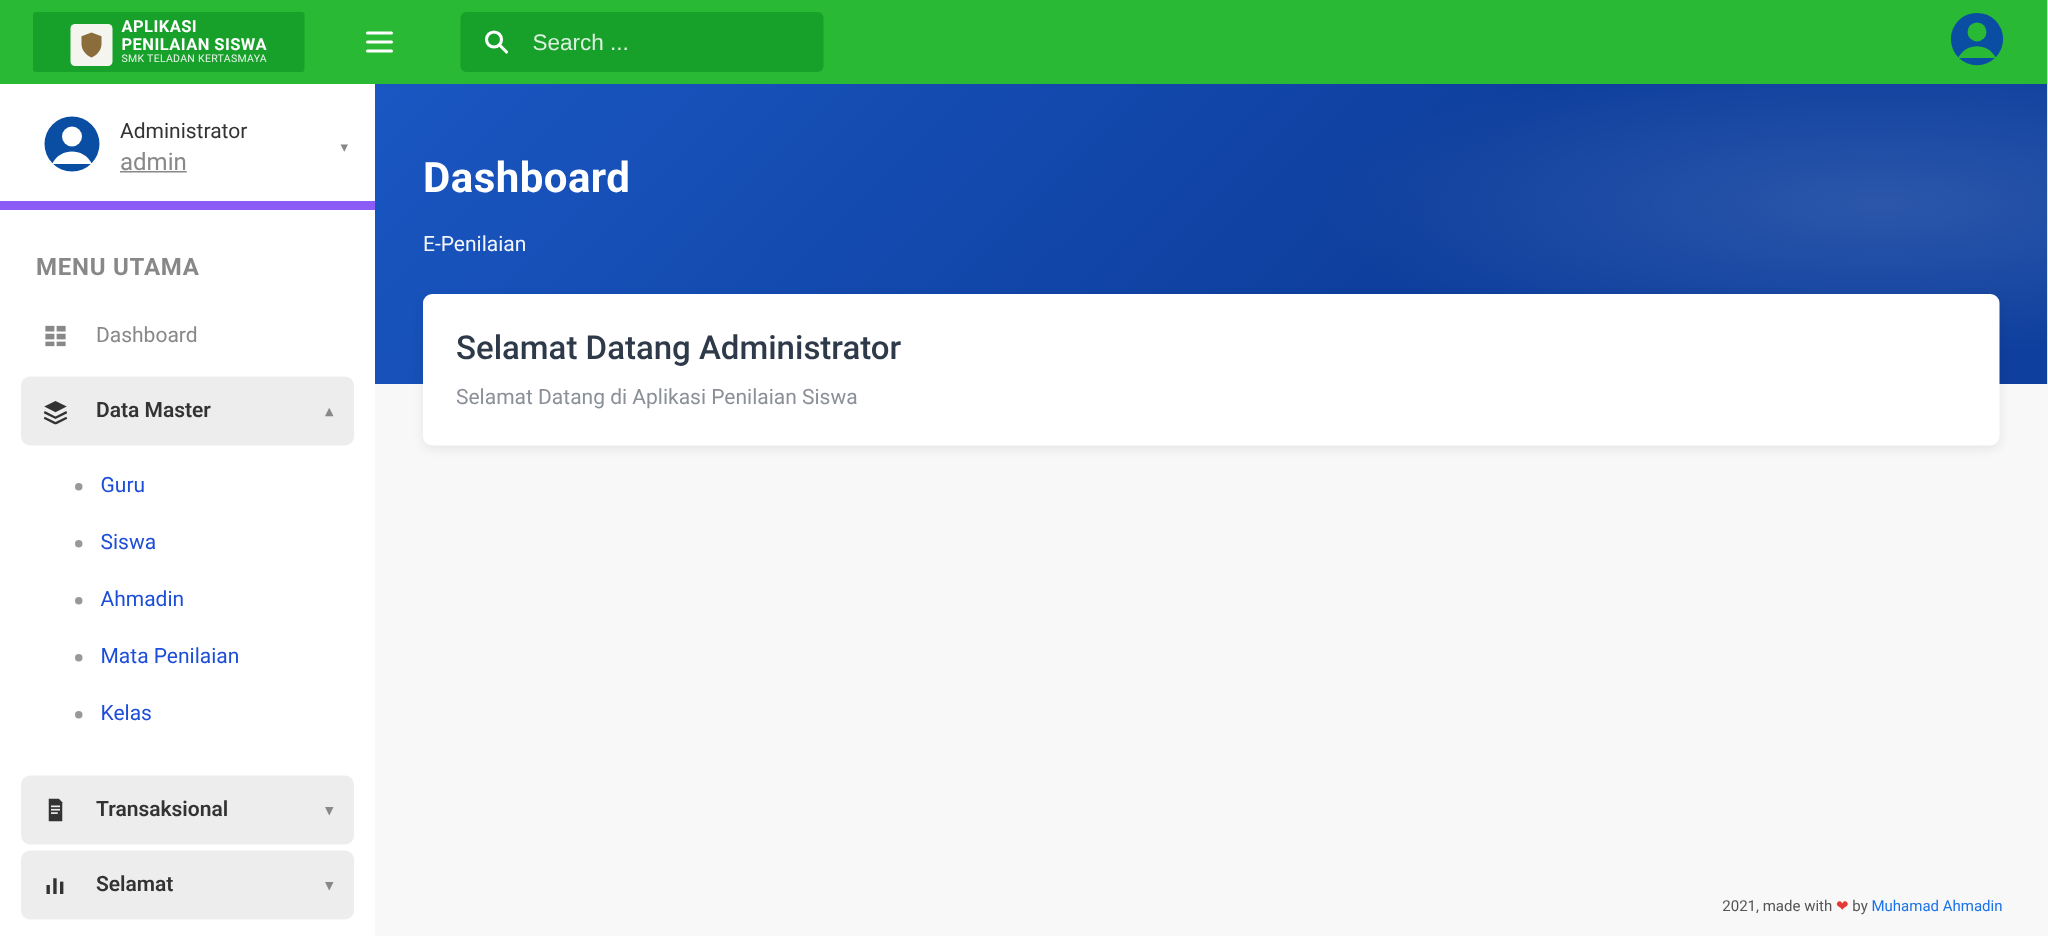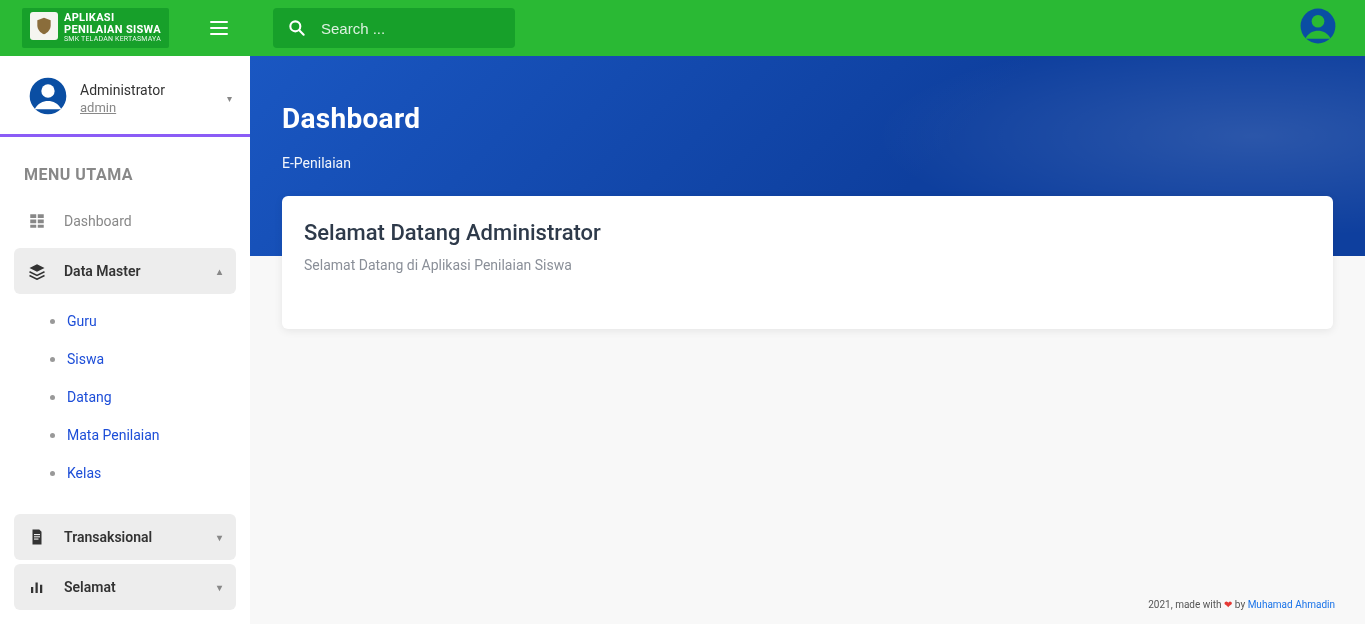--- a/index.html
+++ b/index.html
@@ -21,23 +21,23 @@
       height: 56px;
       background: #2ab934;
       display: flex;
       align-items: center;
       z-index: 100;
     }
     
     .logo-box {
       background: #17a02a;
       margin-left: 22px;
-      padding: 4px 8px;
-      display: flex;
-      align-items: flex-start;
+      padding: 4px 25px;
+      display: flex;
+      align-items: flex-end;
       gap: 6px;
       border-radius: 2px;
     }
     
     .logo-badge {
       width: 28px;
       height: 28px;
       background: #f5f5f0;
       border-radius: 3px;
       display: flex;
@@ -104,28 +104,28 @@
       background: #fff;
       overflow-y: auto;
       padding-top: 14px;
     }
     
     .user-row {
       display: flex;
       align-items: center;
       padding: 6px 18px 14px 28px;
       gap: 12px;
-      border-bottom: 3px solid #8b5cf6;
+      border-bottom: 6px solid #8b5cf6;
       margin-bottom: 4px;
       cursor: pointer;
     }
     .user-row .avatar svg { width: 40px; height: 40px; color: #0a4ea3; }
     .user-row .info { flex: 1; }
     .user-row .info .name { font-size: 14px; color: #333; }
-    .user-row .info .role { font-size: 13px; color: #888; margin-top: 2px; text-decoration: underline; }
+    .user-row .info .role { font-size: 16px; color: #888; margin-top: 2px; text-decoration: underline; }
     .user-row .caret { color: #888; font-size: 10px; }
     
     .menu-section-title {
       padding: 24px 24px 10px 24px;
       font-size: 16px;
       font-weight: 700;
       color: #888;
       letter-spacing: 0.5px;
     }
     
@@ -193,21 +193,21 @@
     .blue-header .sub { margin-top: 20px; font-size: 14px; opacity: 0.95; }
     
     .card {
       position: absolute;
       top: 196px;
       left: 282px;
       right: 32px;
       background: #fff;
       border-radius: 6px;
       box-shadow: 0 2px 8px rgba(0,0,0,0.08);
-      padding: 24px 22px 56px 22px;
+      padding: 24px 22px 24px 22px;
     }
     .card h2 { font-size: 22px; color: #2e3a4a; font-weight: 500; }
     .card p { margin-top: 12px; font-size: 14px; color: #8a8f98; }
     
     .footer {
       position: absolute;
       bottom: 14px;
       right: 30px;
       font-size: 10px;
       color: #555;
@@ -305,21 +305,21 @@
     <div class="submenu-item">
       <span class="bullet"></span>
       <span>Guru</span>
     </div>
     <div class="submenu-item">
       <span class="bullet"></span>
       <span>Siswa</span>
     </div>
     <div class="submenu-item">
       <span class="bullet"></span>
-      <span>Datang</span>
+      <span>Ahmadin</span>
     </div>
     <div class="submenu-item">
       <span class="bullet"></span>
       <span>Mata Penilaian</span>
     </div>
     <div class="submenu-item">
       <span class="bullet"></span>
       <span>Kelas</span>
     </div>
   </div>

